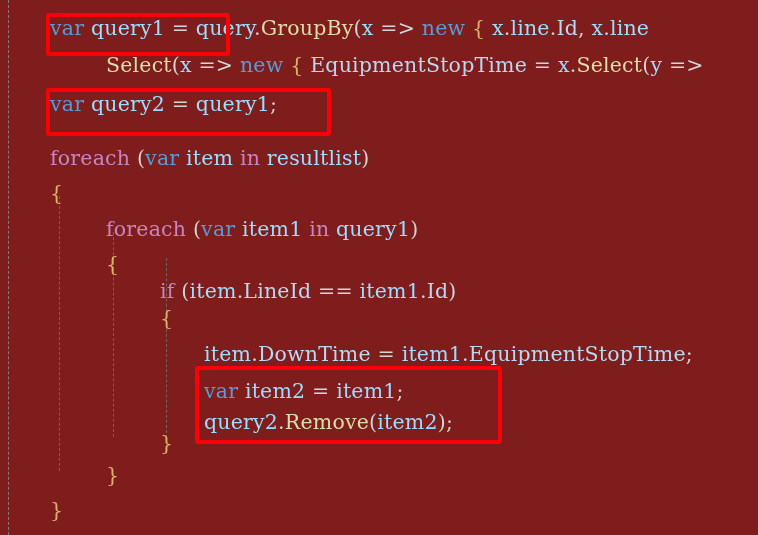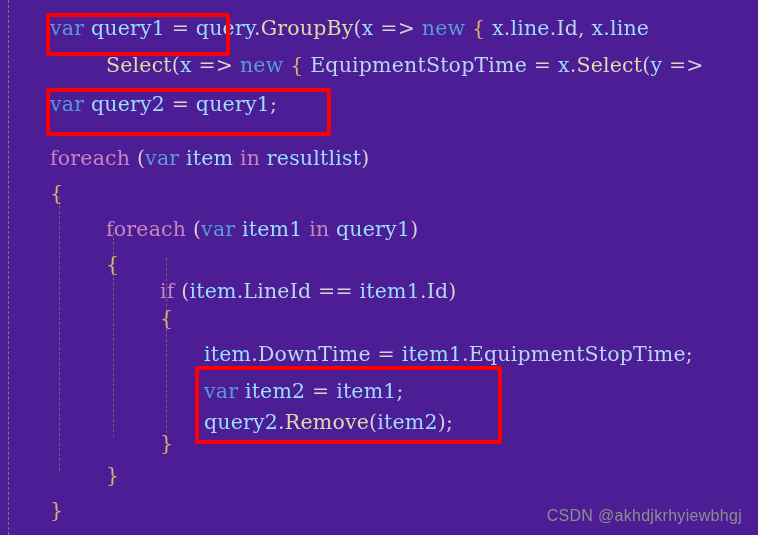--- a/index.html
+++ b/index.html
@@ -4,21 +4,21 @@
 <style>
   html, body {
     margin: 0;
     padding: 0;
     background: #1e1e1e;
   }
   #screen {
     position: relative;
     width: 758px;
     height: 535px;
-    background: #4c1d95;
+    background: #7f1d1d;
     overflow: hidden;
     font-family: "DejaVu Serif", "Liberation Serif", serif;
   }
   
   #code {
     position: absolute;
     left: 0;
     top: 0;
     width: 758px;
     height: 535px;
@@ -87,15 +87,14 @@
     </div>
 
   <div id="code"><div class="line" style="top: 10px; padding-left: 50px;"><span class="kw">var</span><span class="plain"> </span><span class="id">query1</span><span class="plain"> </span><span class="punc">=</span><span class="plain"> </span><span class="id">query</span><span class="punc">.</span><span class="meth">GroupBy</span><span class="punc">(</span><span class="id">x</span><span class="plain"> </span><span class="punc">=&gt;</span><span class="plain"> </span><span class="kw">new</span><span class="plain"> </span><span class="brace">{</span><span class="plain"> </span><span class="id">x</span><span class="punc">.</span><span class="id">line</span><span class="punc">.</span><span class="type">Id</span><span class="punc">,</span><span class="plain"> </span><span class="id">x</span><span class="punc">.</span><span class="id">line</span></div><div class="line" style="top: 47px; padding-left: 106px;"><span class="meth">Select</span><span class="punc">(</span><span class="id">x</span><span class="plain"> </span><span class="punc">=&gt;</span><span class="plain"> </span><span class="kw">new</span><span class="plain"> </span><span class="brace">{</span><span class="plain"> </span><span class="type">EquipmentStopTime</span><span class="plain"> </span><span class="punc">=</span><span class="plain"> </span><span class="id">x</span><span class="punc">.</span><span class="meth">Select</span><span class="punc">(</span><span class="id">y</span><span class="plain"> </span><span class="punc">=&gt;</span></div><div class="line" style="top: 86px; padding-left: 50px;"><span class="kw">var</span><span class="plain"> </span><span class="id">query2</span><span class="plain"> </span><span class="punc">=</span><span class="plain"> </span><span class="id">query1</span><span class="punc">;</span></div><div class="line" style="top: 140px; padding-left: 50px;"><span class="ctl">foreach</span><span class="plain"> </span><span class="punc">(</span><span class="kw">var</span><span class="plain"> </span><span class="id">item</span><span class="plain"> </span><span class="ctl">in</span><span class="plain"> </span><span class="id">resultlist</span><span class="punc">)</span></div><div class="line" style="top: 175px; padding-left: 50px;"><span class="brace">{</span></div><div class="line" style="top: 211px; padding-left: 106px;"><span class="ctl">foreach</span><span class="plain"> </span><span class="punc">(</span><span class="kw">var</span><span class="plain"> </span><span class="id">item1</span><span class="plain"> </span><span class="ctl">in</span><span class="plain"> </span><span class="id">query1</span><span class="punc">)</span></div><div class="line" style="top: 246px; padding-left: 106px;"><span class="brace">{</span></div><div class="line" style="top: 273px; padding-left: 160px;"><span class="ctl">if</span><span class="plain"> </span><span class="punc">(</span><span class="id">item</span><span class="punc">.</span><span class="type">LineId</span><span class="plain"> </span><span class="punc">==</span><span class="plain"> </span><span class="id">item1</span><span class="punc">.</span><span class="type">Id</span><span class="punc">)</span></div><div class="line" style="top: 300px; padding-left: 160px;"><span class="brace">{</span></div><div class="line" style="top: 336px; padding-left: 204px;"><span class="id">item</span><span class="punc">.</span><span class="type">DownTime</span><span class="plain"> </span><span class="punc">=</span><span class="plain"> </span><span class="id">item1</span><span class="punc">.</span><span class="type">EquipmentStopTime</span><span class="punc">;</span></div><div class="line" style="top: 373px; padding-left: 204px;"><span class="kw">var</span><span class="plain"> </span><span class="id">item2</span><span class="plain"> </span><span class="punc">=</span><span class="plain"> </span><span class="id">item1</span><span class="punc">;</span></div><div class="line" style="top: 404px; padding-left: 204px;"><span class="id">query2</span><span class="punc">.</span><span class="meth">Remove</span><span class="punc">(</span><span class="id">item2</span><span class="punc">)</span><span class="punc">;</span></div><div class="line" style="top: 425px; padding-left: 160px;"><span class="brace">}</span></div><div class="line" style="top: 457px; padding-left: 106px;"><span class="brace">}</span></div><div class="line" style="top: 492px; padding-left: 50px;"><span class="brace">}</span></div></div>
 
   <div id="annotations">
       <div class="redbox" title="var query1 = " style="left: 46px; top: 13px; width: 184px; height: 43px; border-color: rgb(251, 0, 7);"></div>
       <div class="redbox" title="var query2 = query1;" style="left: 46px; top: 88px; width: 285px; height: 48px; border-color: rgb(251, 0, 7);"></div>
       <div class="redbox" title="var item2 = item1; query2.Remove(item2);" style="left: 195px; top: 366px; width: 307px; height: 78px; border-color: rgb(251, 0, 7);"></div>
     </div>
 
-  <div id="watermark">CSDN @akhdjkrhyiewbhgj</div>
 
 </div>
 
 </body></html>

